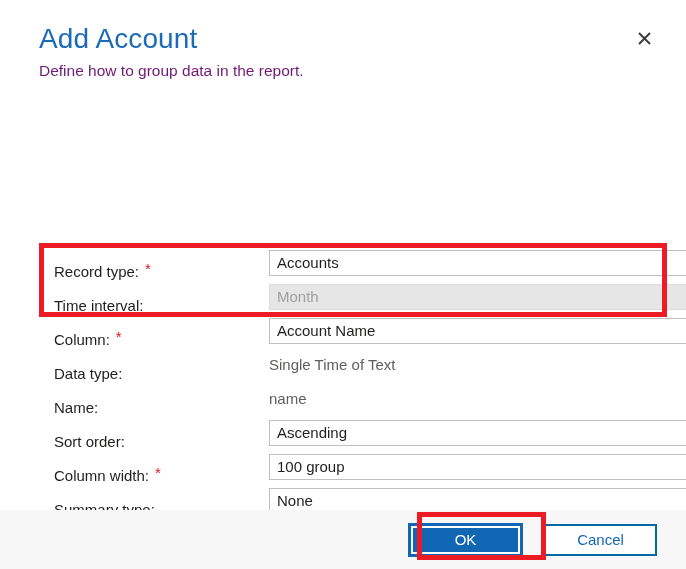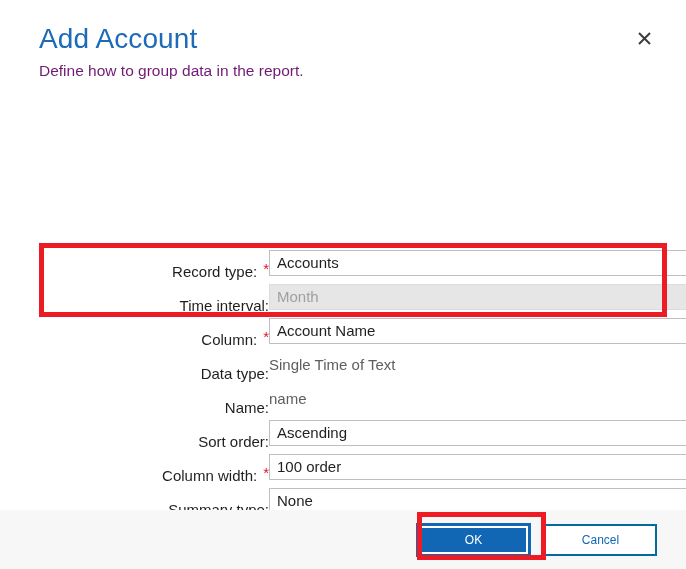--- a/index.html
+++ b/index.html
@@ -84,21 +84,20 @@
     height: 34px;
   }
   .row-label {
     width: 215px;
     flex: 0 0 215px;
     font-size: 15px;
     line-height: 17px;
     color: #201f1e;
     white-space: nowrap;
     padding-top: 13px;
-    text-align: right;
   }
   .req-star {
     color: #e81123;
     font-size: 15px;
     line-height: 10px;
     margin-left: 6px;
     vertical-align: top;
     position: relative;
     top: 1px;
   }
@@ -179,27 +178,28 @@
     display: flex;
     align-items: center;
     justify-content: flex-end;
     padding: 0 29px 0 0;
     gap: 14px;
     position: relative;
   }
   .btn {
     height: 32px;
     min-width: 113px;
-    font-size: 12px;
+    font-size: 15px;
     font-family: "Liberation Sans", sans-serif;
     cursor: pointer;
     display: inline-flex;
     align-items: center;
     justify-content: center;
     padding: 0 12px;
+    margin-left: 8px;
   }
   .btn-primary {
     background: #1267b4;
     border: 1px solid #1267b4;
     color: #ffffff;
     
     outline: 2px solid #ffffff;
     outline-offset: -4px;
     box-shadow: 0 0 0 1px #1267b4;
   }
@@ -283,21 +283,21 @@
               <span class="chevron"><svg width="16" height="10" viewBox="0 0 16 10" aria-hidden="true">
                   <polyline points="1,1.5 8,8 15,1.5" fill="none" stroke="#3b3a39" stroke-width="1.3" stroke-linecap="round" stroke-linejoin="round"></polyline>
                 </svg></span>
             </div>
           </div>
         </div>
         <div class="form-row">
           <div class="row-label"><span>Column width:</span><span class="req-star">*</span></div>
           <div class="row-control">
             <div class="combobox">
-              <span class="cb-value">100 order</span>
+              <span class="cb-value">100 group</span>
               <span class="chevron"><svg width="16" height="10" viewBox="0 0 16 10" aria-hidden="true">
                   <polyline points="1,1.5 8,8 15,1.5" fill="none" stroke="#3b3a39" stroke-width="1.3" stroke-linecap="round" stroke-linejoin="round"></polyline>
                 </svg></span>
             </div>
           </div>
         </div>
         <div class="form-row">
           <div class="row-label"><span>Summary type:</span></div>
           <div class="row-control">
             <div class="combobox">

